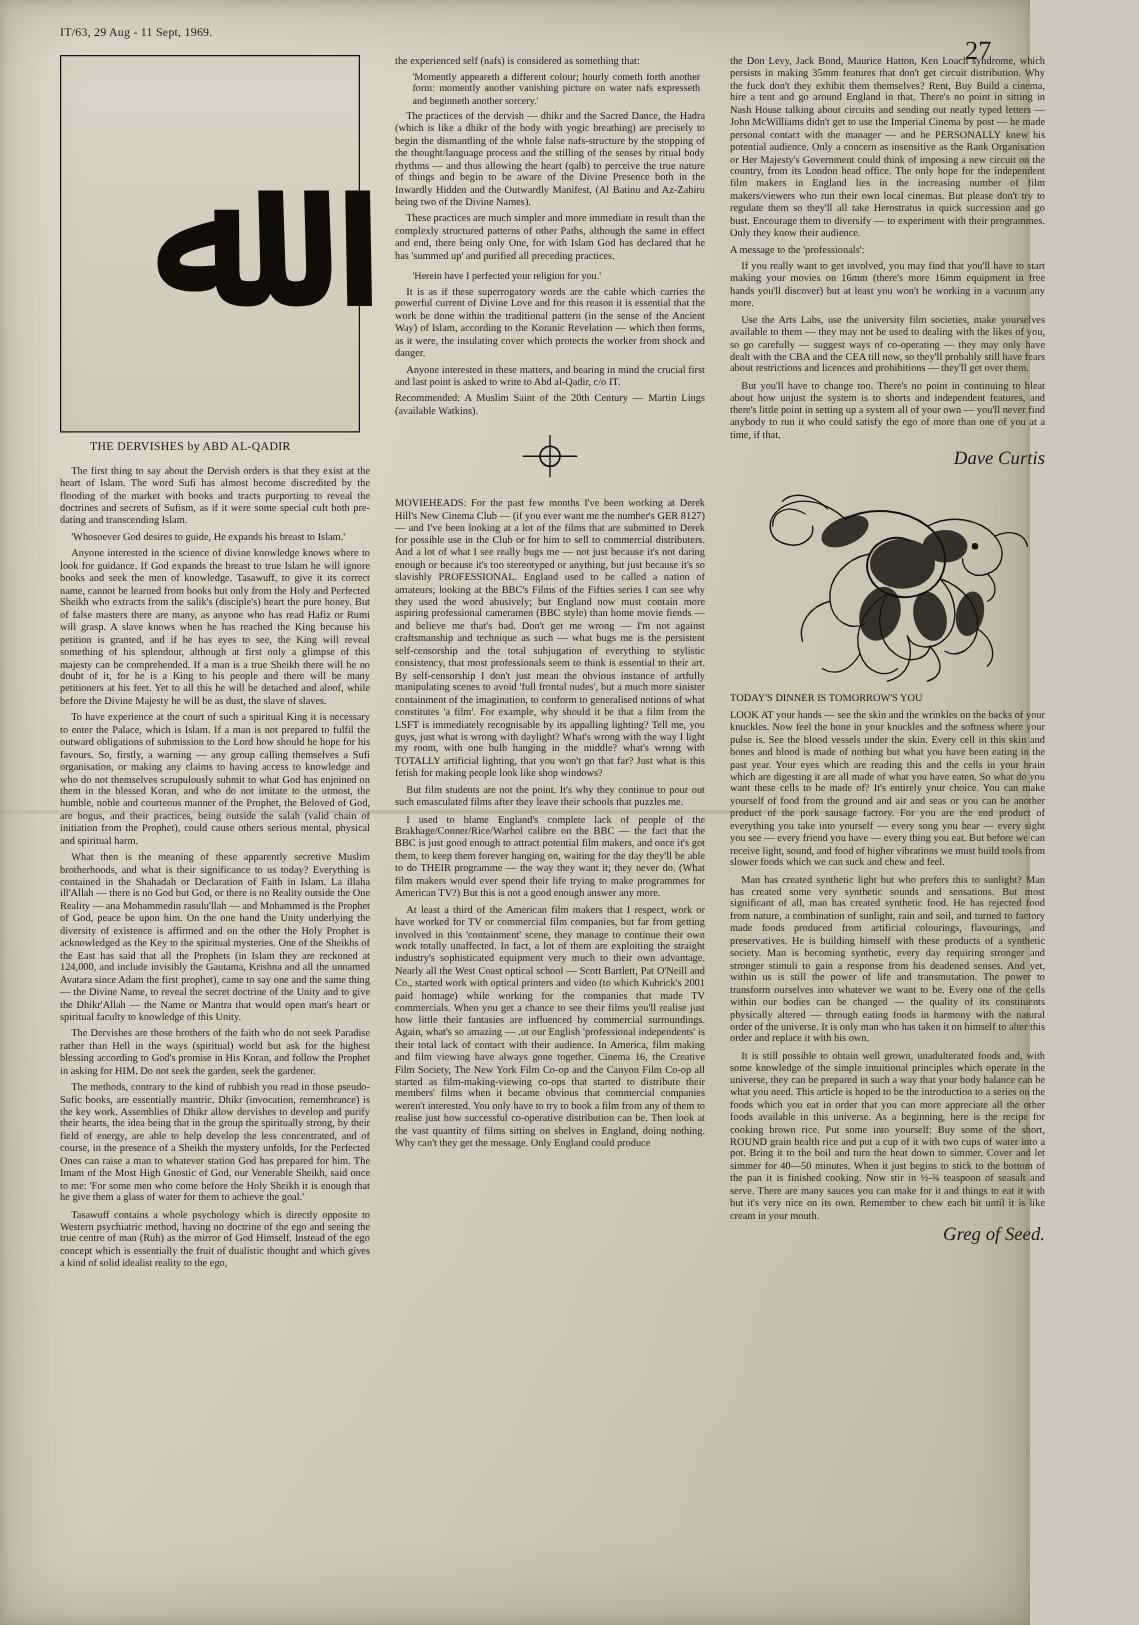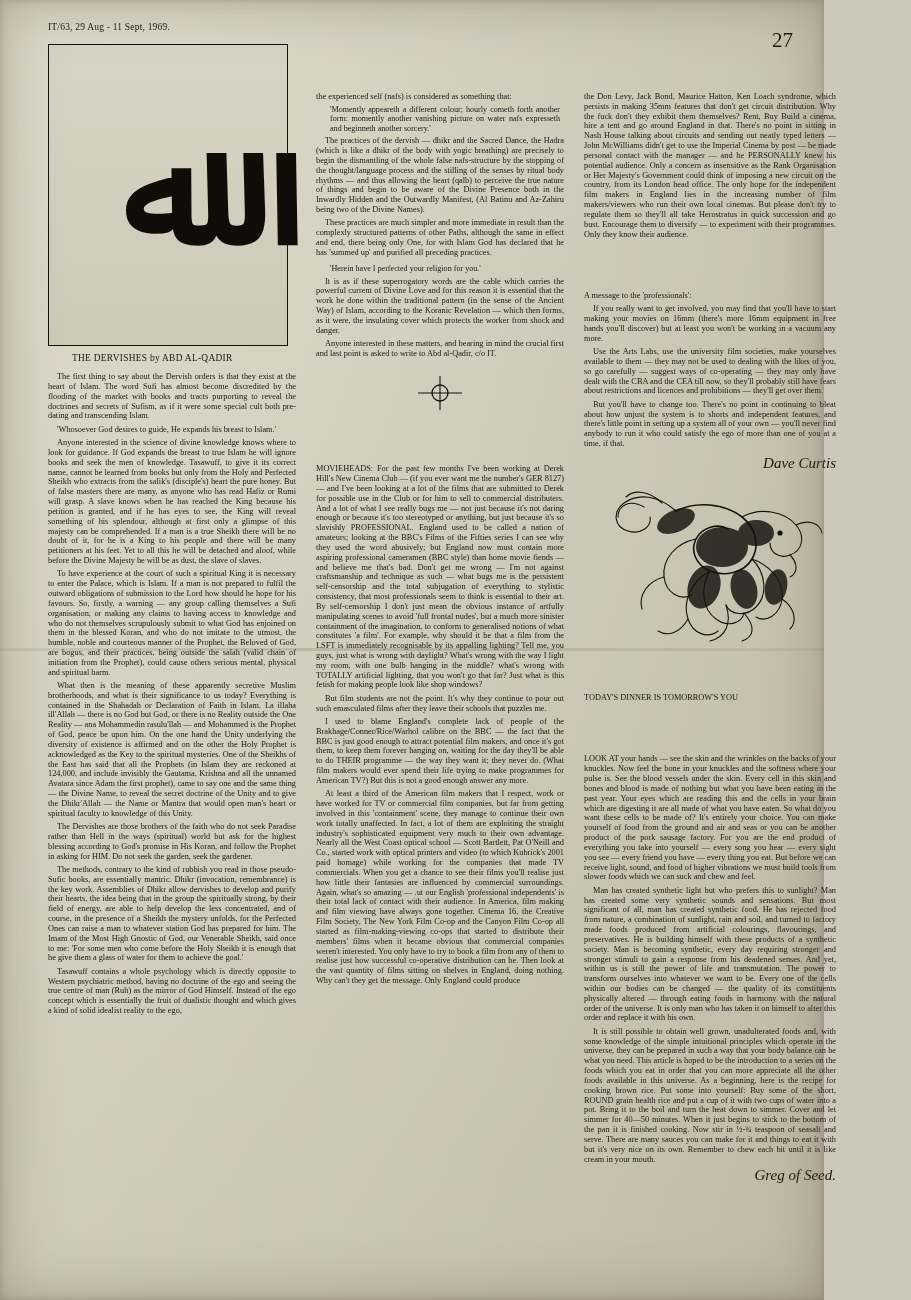--- a/index.html
+++ b/index.html
@@ -42,21 +42,21 @@
     font-size:8.3px;
     line-height:1.185;
     text-align:justify;
     -webkit-hyphens:auto;hyphens:auto;
   }
   .col1{left:0;width:248px;}
   .col2{left:268px;width:248px;}
   .col3{left:536px;width:252px;}
 
   p{margin:0 0 0 0;text-indent:9px;}
-  p.noindent{text-indent:0;margin-top:48px;}
+  p.noindent{text-indent:0;}
   .gap-sm{height:3.5px;}
 
   
   .calli-box{
     border:1.6px solid #15120d;
     width:238px;height:300px;
     position:relative;
     background:linear-gradient(#d8d3c4,#cfc9b8);
     margin-bottom:7px;
   }
@@ -174,20 +174,21 @@
         <div class="gap-sm"></div>
 
         <div class="inset">
           <p>'Herein have I perfected your religion for you.'</p>
         </div>
 
         <p>It is as if these superrogatory words are the cable which carries the powerful current of Divine Love and for this reason it is essential that the work be done within the traditional pattern (in the sense of the Ancient Way) of Islam, according to the Koranic Revelation — which then forms, as it were, the insulating cover which protects the worker from shock and danger.</p>
         <div class="gap-sm"></div>
         <p>Anyone interested in these matters, and bearing in mind the crucial first and last point is asked to write to Abd al-Qadir, c/o IT.</p>
         <div class="gap-sm"></div>
+        <p class="noindent">Recommended: A Muslim Saint of the 20th Century — Martin Lings (available Watkins).</p>
 
         <div class="ornament">
           <svg width="44" height="34" viewBox="0 0 44 34" aria-hidden="true">
             <line x1="0" y1="17" x2="44" y2="17" stroke="#15120d" stroke-width="1.1"></line>
             <line x1="22" y1="0" x2="22" y2="34" stroke="#15120d" stroke-width="1.1"></line>
             <circle cx="22" cy="17" r="8" fill="none" stroke="#15120d" stroke-width="1.3"></circle>
           </svg>
         </div>
 
         <p class="noindent">MOVIEHEADS: For the past few months I've been working at Derek Hill's New Cinema Club — (if you ever want me the number's GER 8127) — and I've been looking at a lot of the films that are submitted to Derek for possible use in the Club or for him to sell to commercial distributers. And a lot of what I see really bugs me — not just because it's not daring enough or because it's too stereotyped or anything, but just because it's so slavishly PROFESSIONAL. England used to be called a nation of amateurs; looking at the BBC's Films of the Fifties series I can see why they used the word abusively; but England now must contain more aspiring professional cameramen (BBC style) than home movie fiends — and believe me that's bad. Don't get me wrong — I'm not against craftsmanship and technique as such — what bugs me is the persistent self-censorship and the total subjugation of everything to stylistic consistency, that most professionals seem to think is essential to their art. By self-censorship I don't just mean the obvious instance of artfully manipulating scenes to avoid 'full frontal nudes', but a much more sinister containment of the imagination, to conform to generalised notions of what constitutes 'a film'. For example, why should it be that a film from the LSFT is immediately recognisable by its appalling lighting? Tell me, you guys, just what is wrong with daylight? What's wrong with the way I light my room, with one bulb hanging in the middle? what's wrong with TOTALLY artificial lighting, that you won't go that far? Just what is this fetish for making people look like shop windows?</p>

